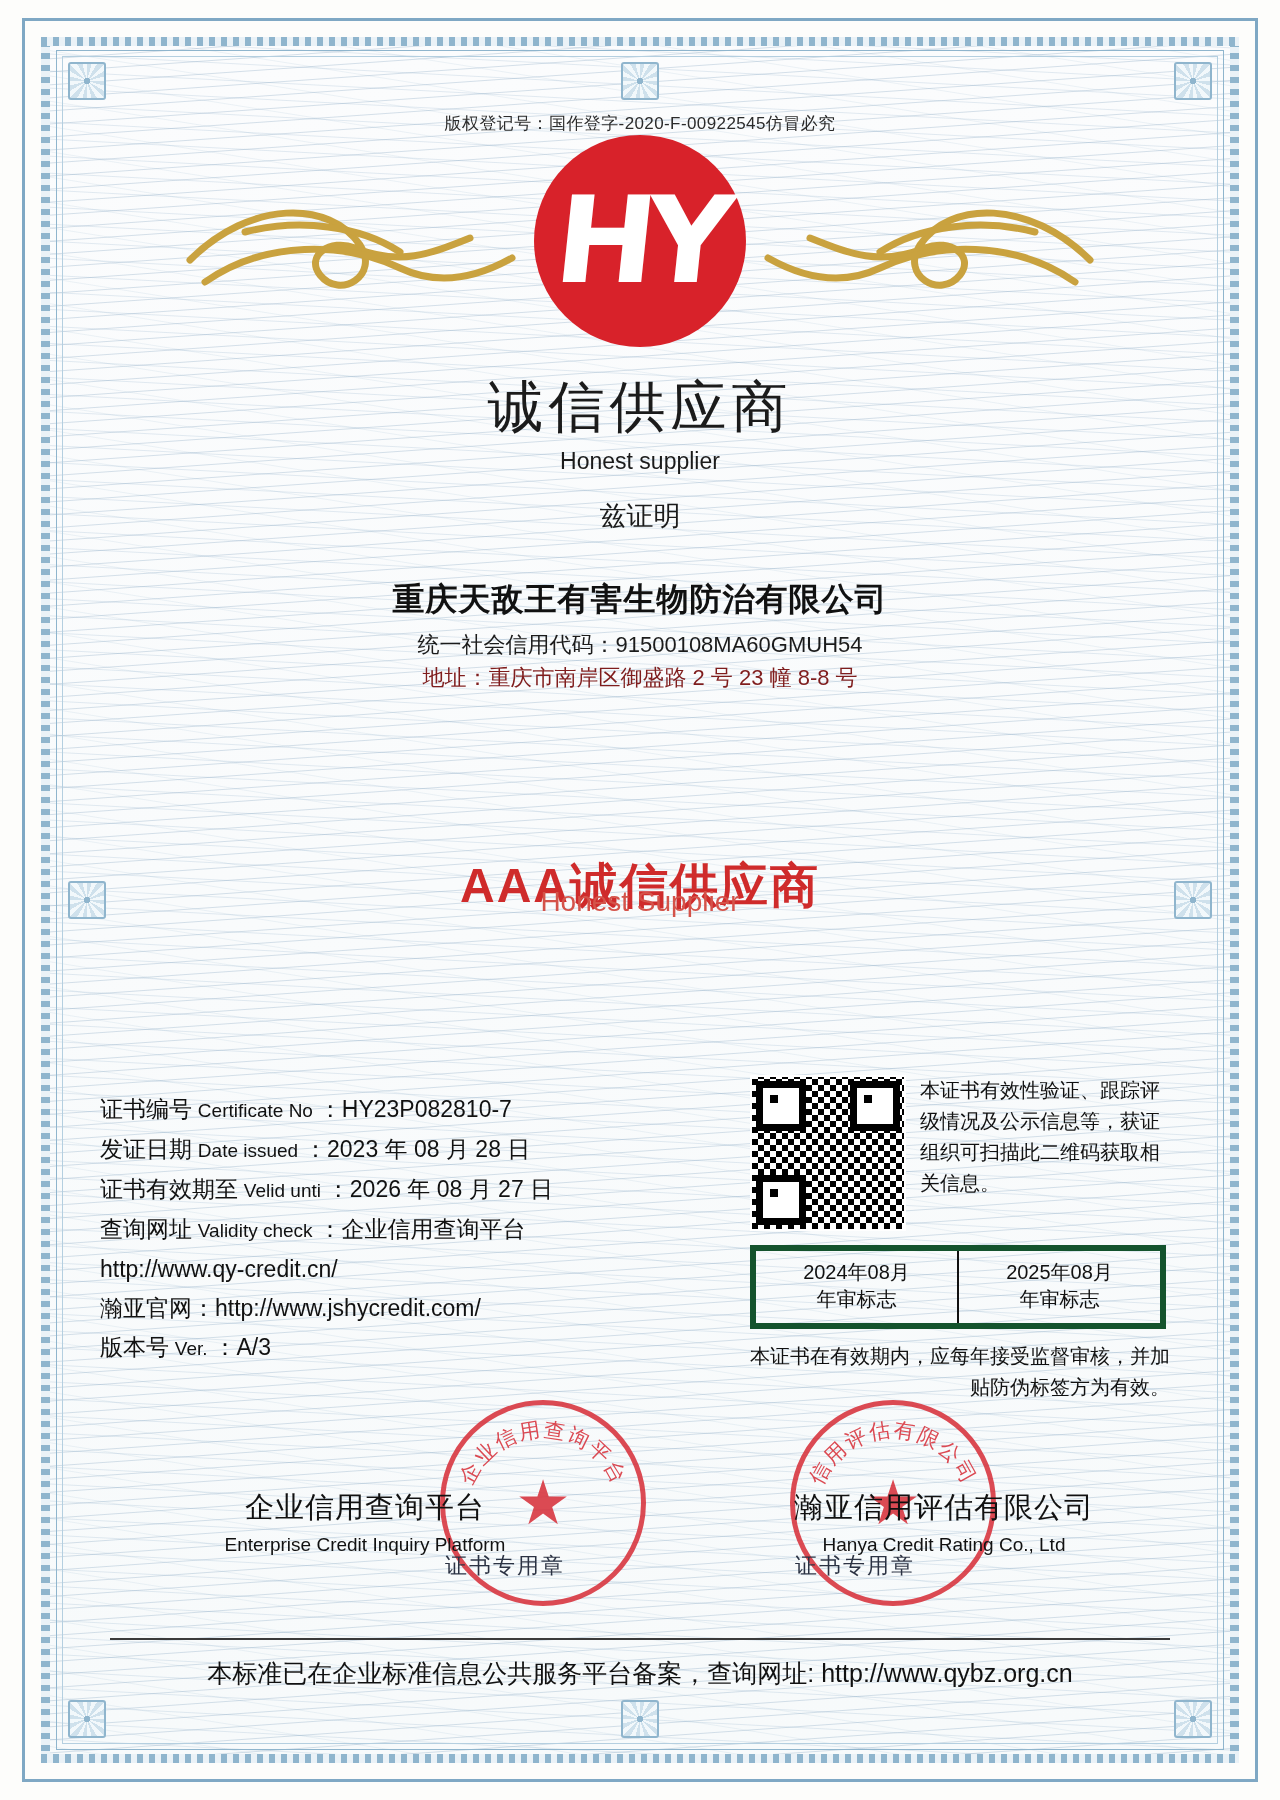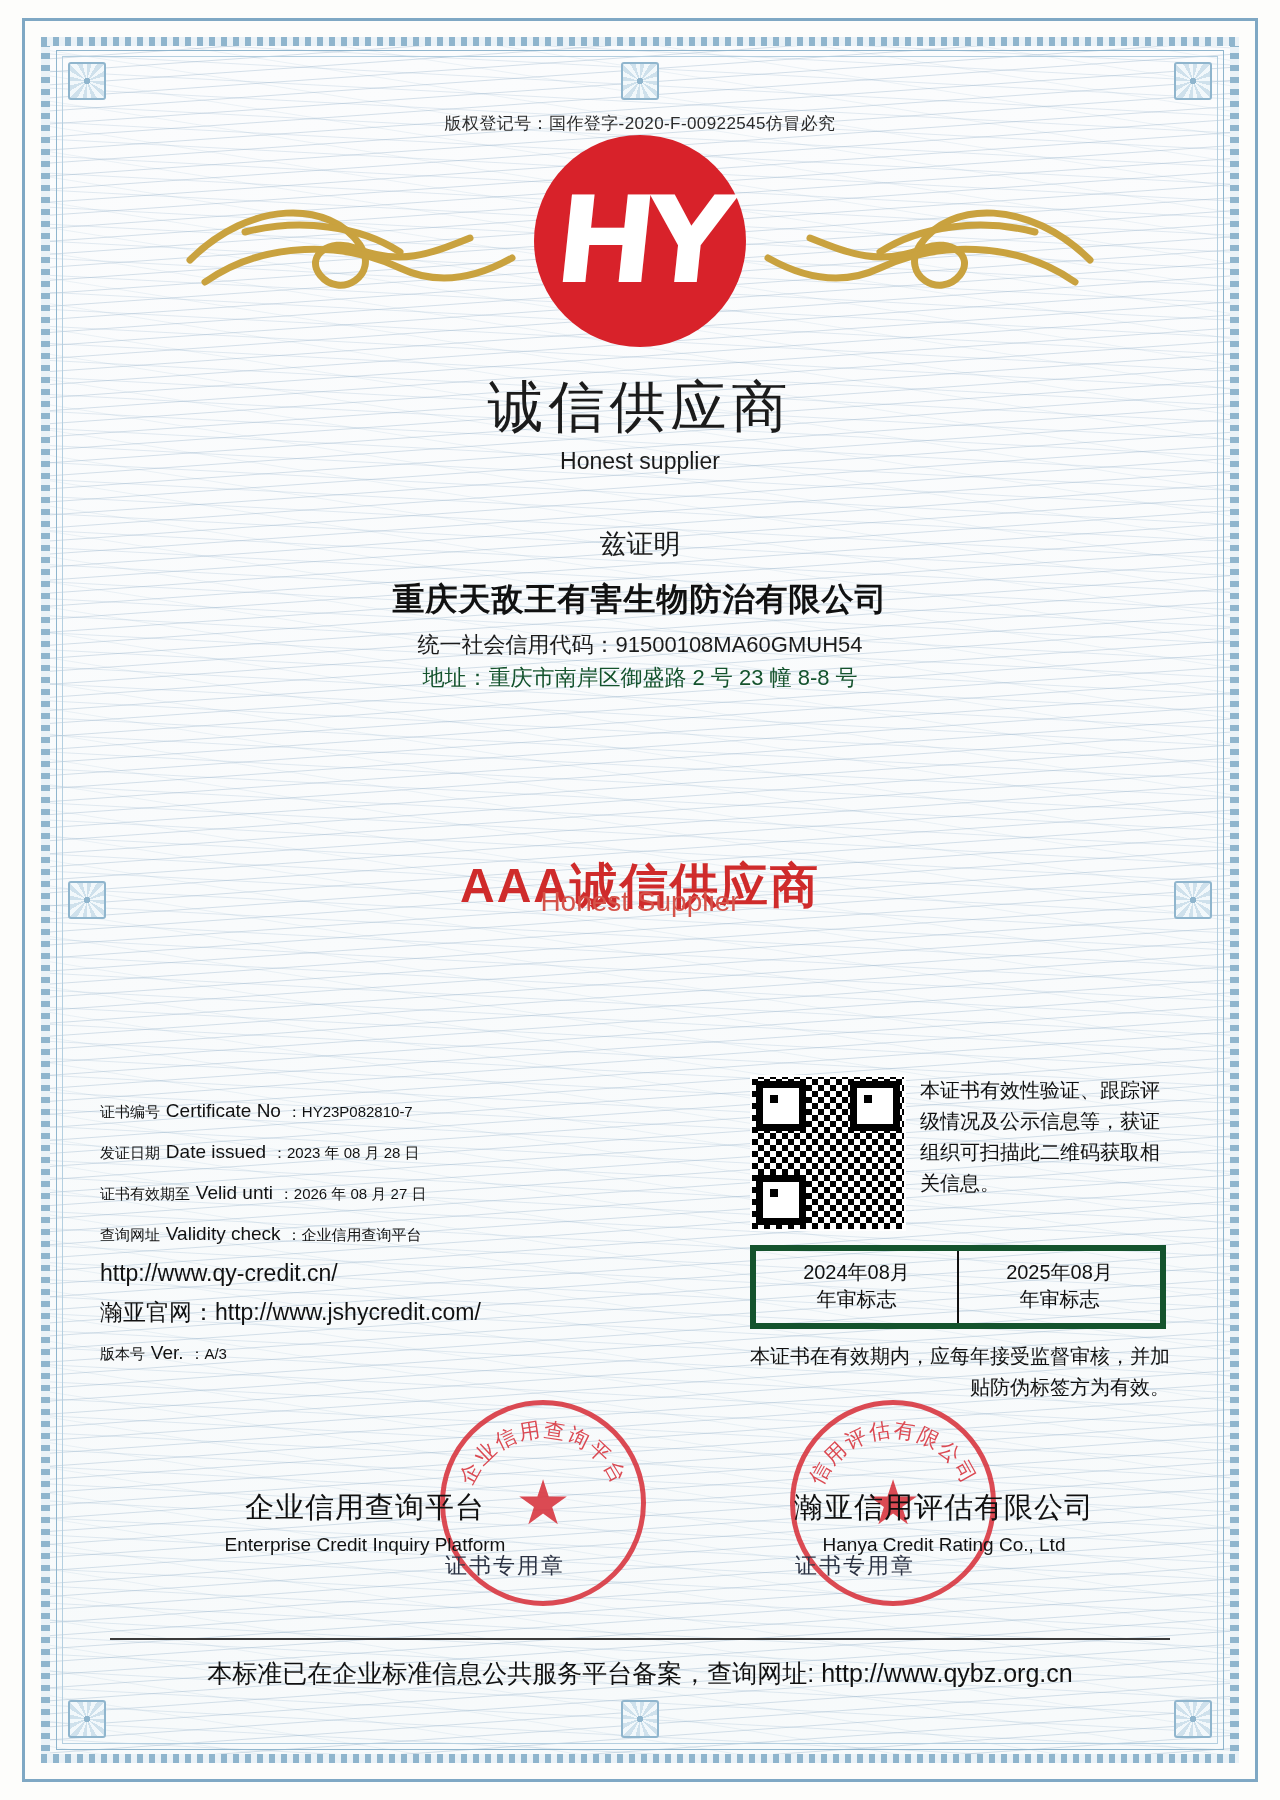--- a/index.html
+++ b/index.html
@@ -182,21 +182,20 @@
     color: #1b1b1b;
   }
 
   .certify-cn {
     position: absolute;
     top: 498px;
     width: 100%;
     text-align: center;
     font-size: 27px;
     color: #1b1b1b;
-    margin-top: 28px;
   }
   .certify-en {
     position: absolute;
     top: 538px;
     width: 100%;
     text-align: center;
     font-size: 22px;
     color: #1b1b1b;
   }
 
@@ -217,21 +216,21 @@
     text-align: center;
     font-size: 22px;
     color: #1b1b1b;
   }
   .address {
     position: absolute;
     top: 663px;
     width: 100%;
     text-align: center;
     font-size: 22px;
-    color: #14532d;
+    color: #7f1d1d;
   }
 
   .award-cn {
     position: absolute;
     top: 822px;
     width: 100%;
     text-align: center;
     font-size: 48px;
     font-weight: bold;
     color: #cf2b2b;
@@ -253,21 +252,21 @@
     left: 100px;
     top: 1090px;
     width: 640px;
     color: #111;
   }
   .details .row {
     font-size: 21px;
     line-height: 39px;
     white-space: nowrap;
   }
-  .details .lbl-cn { font-size: 15px; }
+  .details .lbl-cn { font-size: 23px; }
   .details .lbl-en { font-size: 19px; }
   .details .url-row { font-size: 23px; line-height: 39px; }
 
   
   .qr-block {
     position: absolute;
     left: 750px;
     top: 1075px;
     width: 420px;
   }

